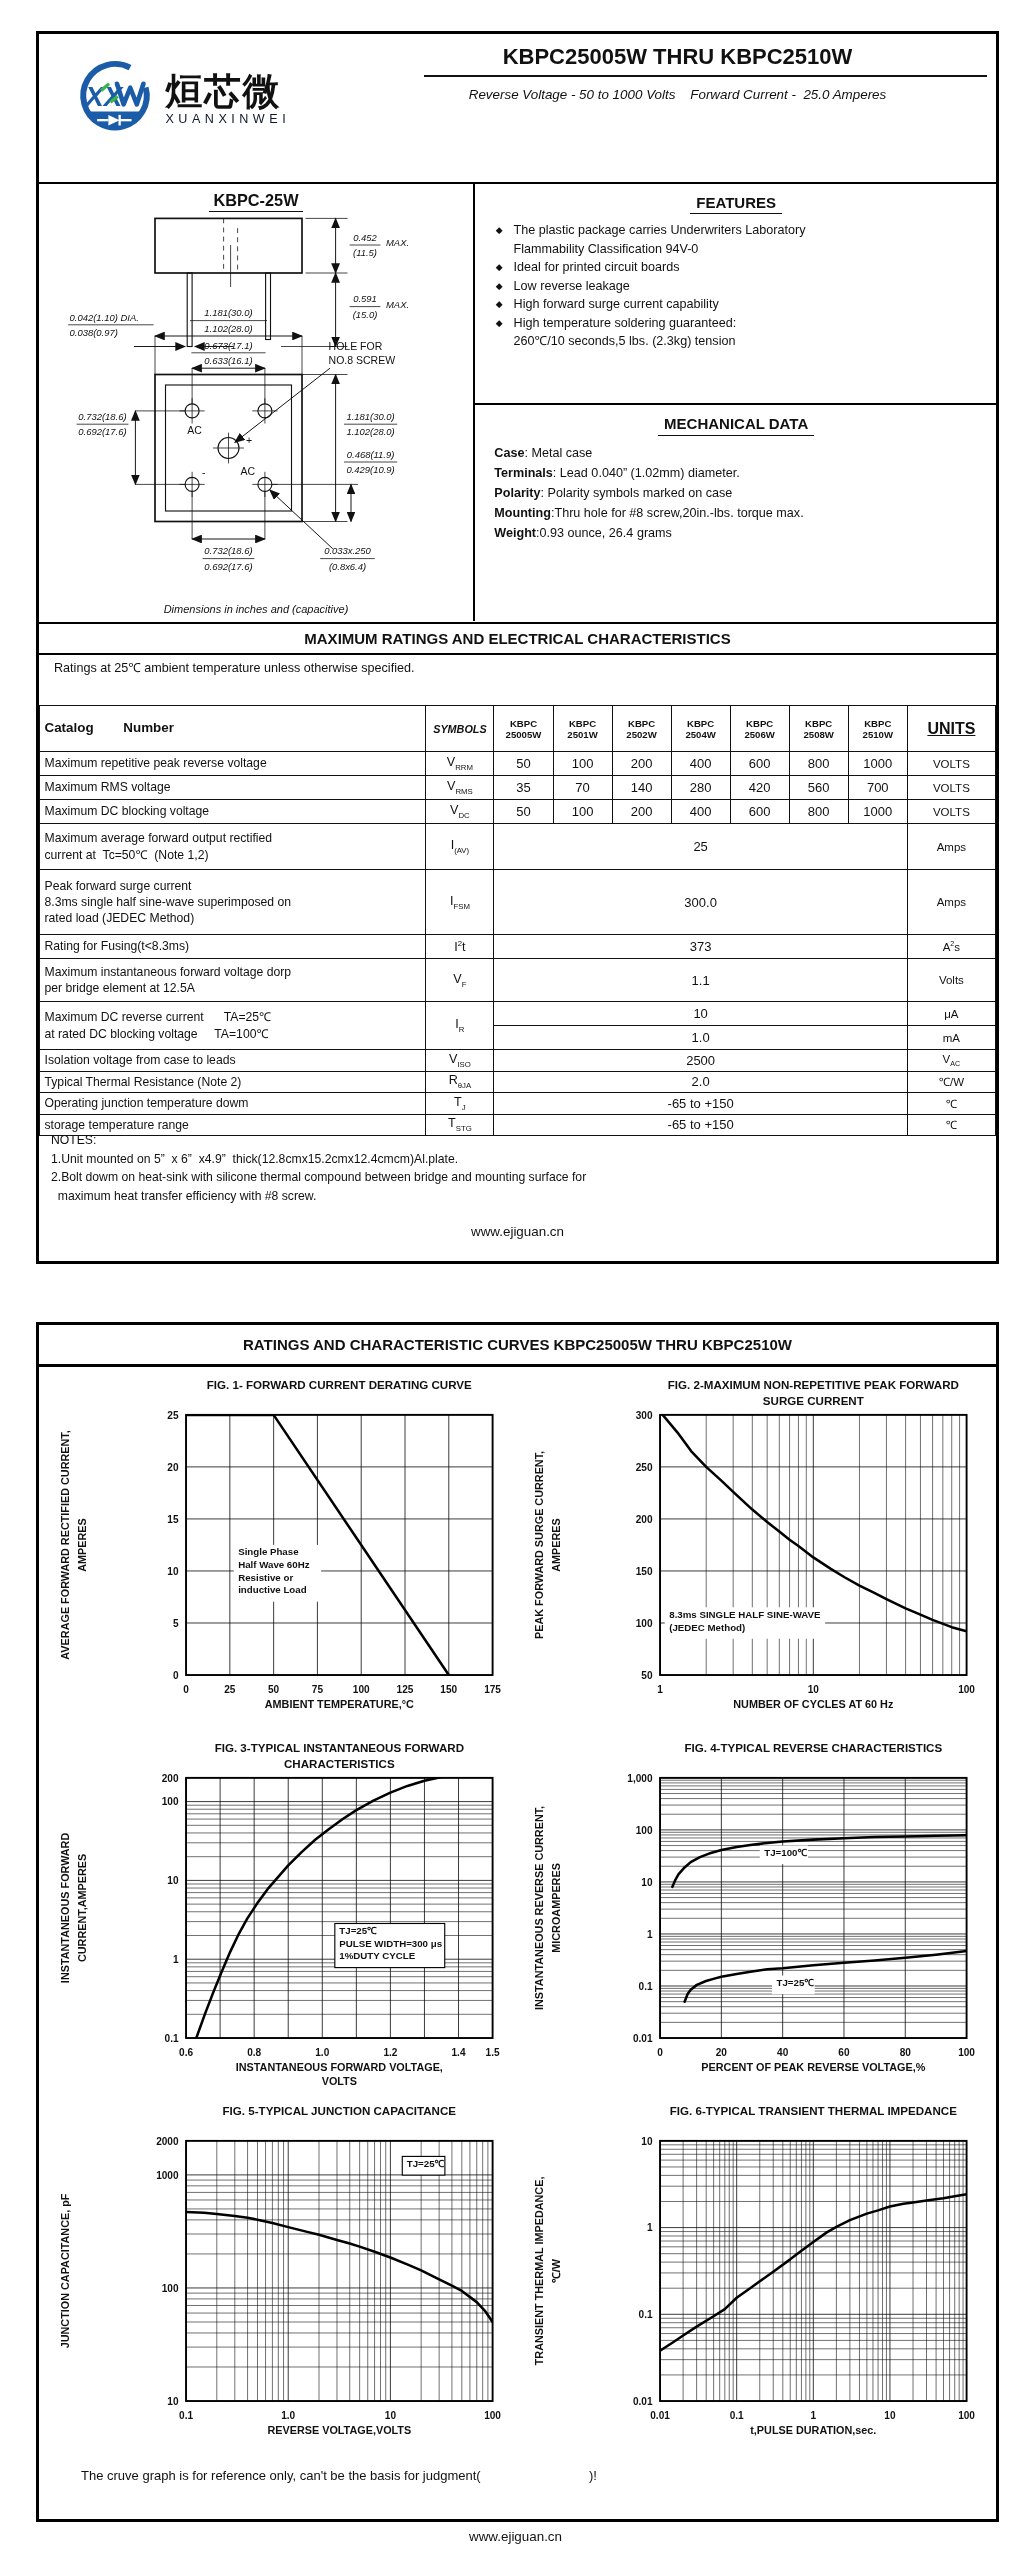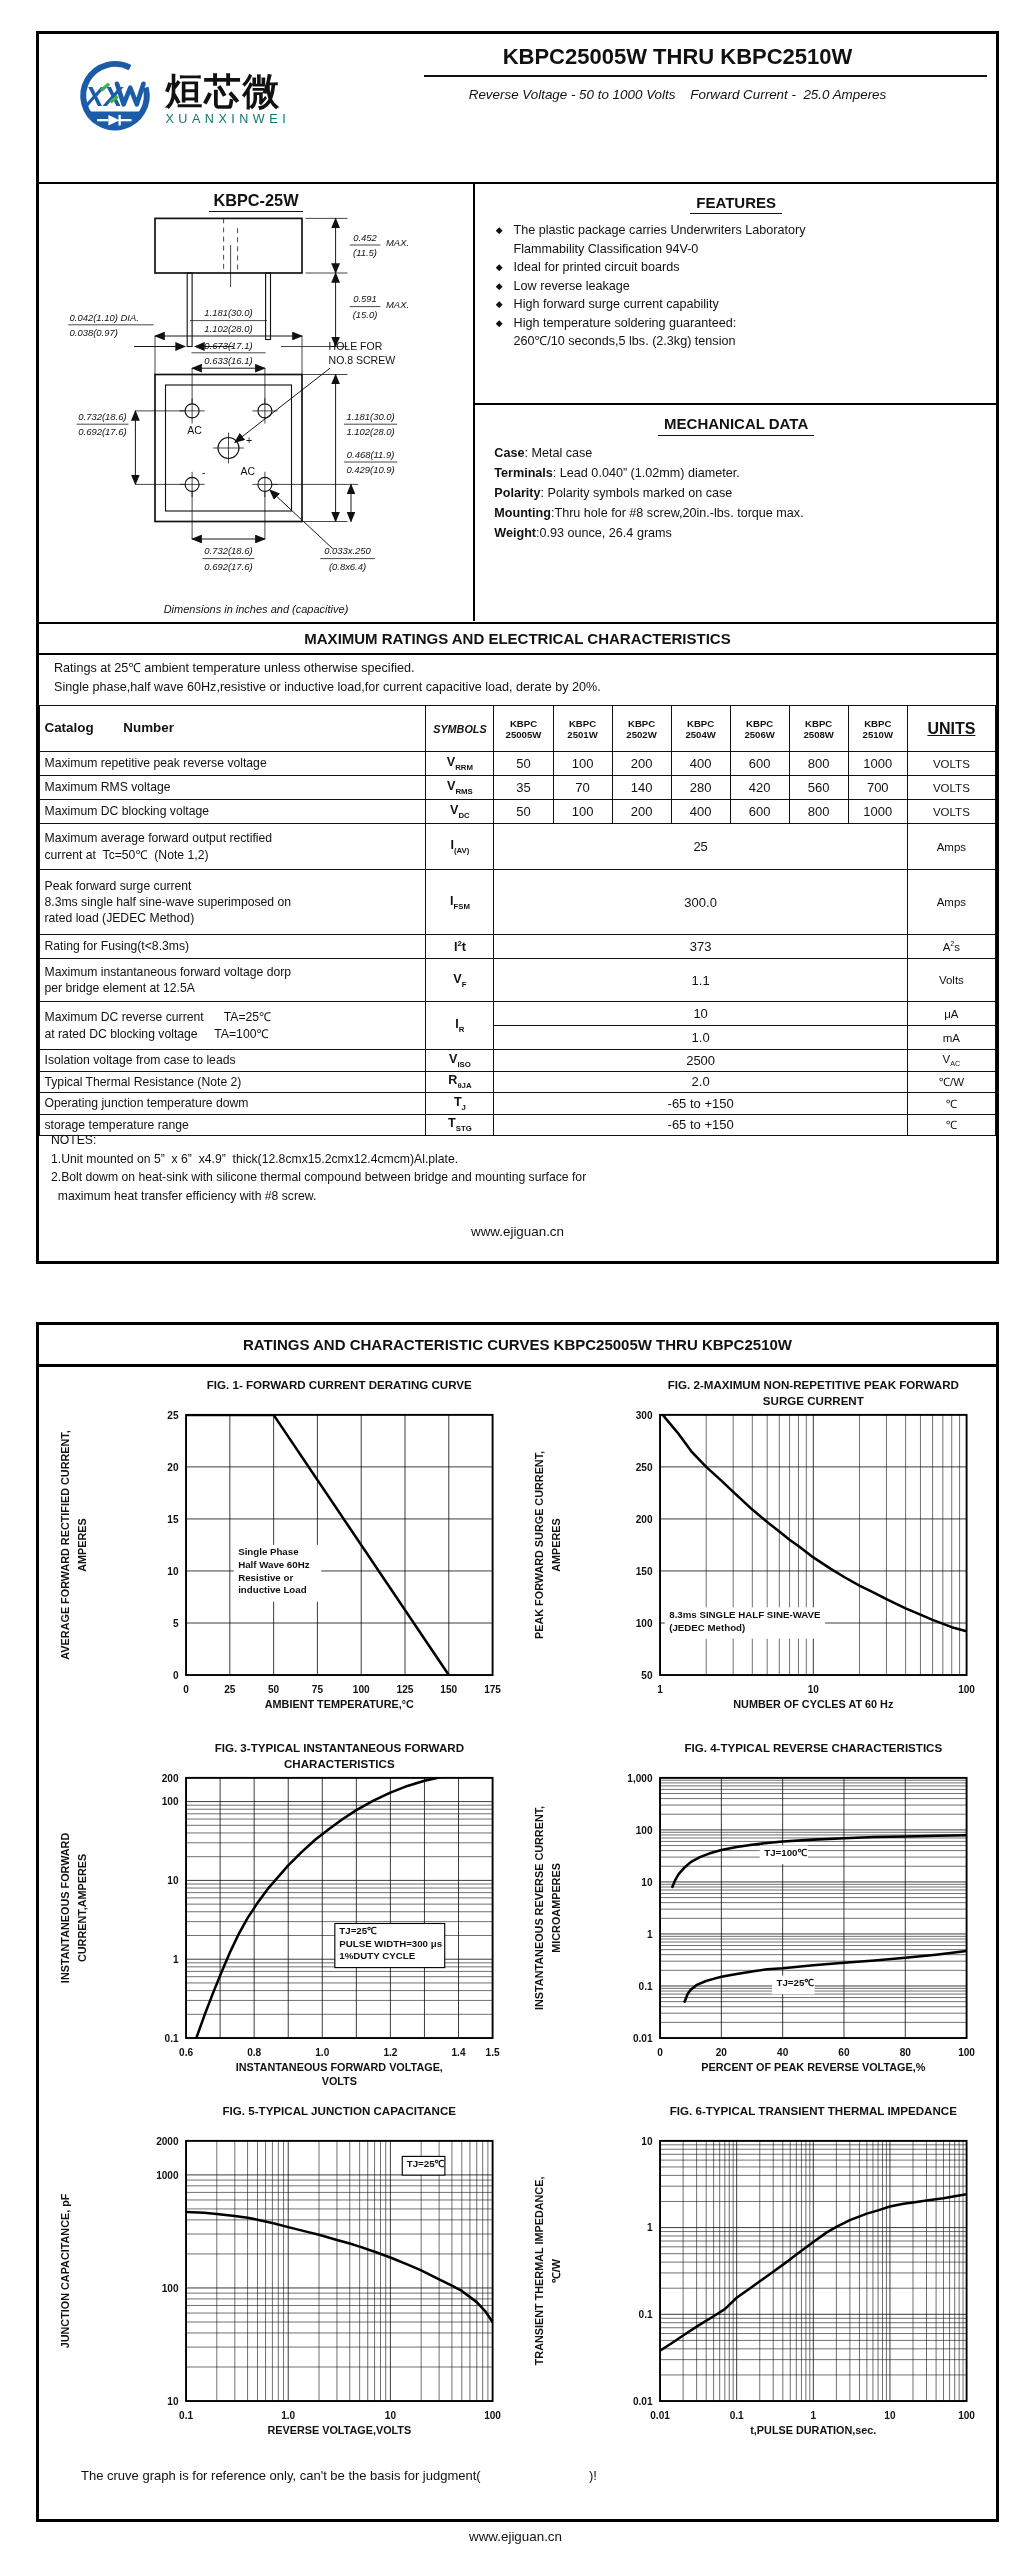--- a/index.html
+++ b/index.html
@@ -5,21 +5,21 @@
   html,body{margin:0;padding:0;background:#fff;}
   body{width:1031px;height:2576px;position:relative;font-family:"Liberation Sans",sans-serif;color:#111;}
   .frame{position:absolute;left:36px;width:963px;border:3px solid #000;box-sizing:border-box;background:#fff;}
   #page1{top:31px;height:1233px;}
   #page2{top:1322px;height:1200px;}
   .pre{white-space:pre-wrap;}
   
   .hdr{position:absolute;top:0;left:0;right:0;height:148px;border-bottom:2.2px solid #000;}
   .logo-wrap{position:absolute;left:33px;top:22px;display:flex;align-items:center;}
   .logo-cn{font-size:37px;font-weight:bold;letter-spacing:1.5px;line-height:39px;}
-  .logo-en{font-size:12.6px;letter-spacing:4.5px;color:#0f766e;margin-top:1.5px;}
+  .logo-en{font-size:12.6px;letter-spacing:4.5px;color:#0f172a;margin-top:1.5px;}
   .hdr-right{position:absolute;left:326px;right:6px;top:10.4px;text-align:center;}
   .doc-title{font-size:22px;font-weight:bold;letter-spacing:0px;}
   .t-rule{border-bottom:2.2px solid #111;margin:4.5px 3px 0 59px;}
   .doc-sub{font-size:15.6px;font-weight:bold;margin-top:9px;}
   .doc-sub2{font-size:13.4px;font-style:italic;margin-top:10.4px;}
   
   .cols{position:absolute;top:148px;left:0;right:0;height:439px;display:flex;}
   .col-left{width:436px;border-right:2.2px solid #000;position:relative;box-sizing:border-box;}
   .col-right{flex:1;position:relative;}
   .pkg-title{ text-align:center;margin-top:9px;font-size:16.3px;font-weight:bold;}
@@ -34,21 +34,21 @@
   .m-line{font-size:12.6px;line-height:20px;}
   .m-line b{font-weight:bold;}
   
   .rbar{position:absolute;top:588px;left:0;right:0;height:33px;border-top:2.2px solid #000;border-bottom:2.2px solid #000;line-height:30px;text-align:center;font-size:15px;font-weight:bold;box-sizing:border-box;}
   .rnotes{position:absolute;top:625px;left:15px;right:12px;font-size:12.6px;line-height:19.3px;}
   
   .tblwrap{position:absolute;top:671px;left:0;right:0;}
   table{border-collapse:collapse;table-layout:fixed;width:957px;}
   td{border:1.5px solid #111;padding:0.7px 4.5px;overflow:hidden;vertical-align:middle;}
   td.lbl{text-align:left;font-size:12.2px;line-height:16.3px;}
-  td.sym{text-align:center;font-size:12.6px;font-weight:bold;}
+  td.sym{text-align:center;font-size:12.6px;}
   td.val{text-align:center;font-size:13px;}
   td.unit{text-align:center;font-size:11.5px;}
   td sub{font-size:62%;}
   td sup{font-size:62%;}
   tr.h td{font-weight:bold;}
   td.symh{font-style:italic;font-weight:bold;font-size:10.8px;text-align:center;}
   td.ph{font-size:9.6px;text-align:center;line-height:11px;}
   td.uh{font-size:16px;text-align:center;text-decoration:underline;}
   tr.rh30{height:24px;} tr.rh28{height:21.5px;} tr.rh56{height:43px;} tr.rh62{height:46px;} tr.rh86{height:65px;} tr.hh{height:46px;}
   .notes{position:absolute;top:1097px;left:12px;right:12px;font-size:12.2px;line-height:18.5px;}
@@ -239,21 +239,20 @@
         <div class="m-line"><b>Polarity</b><span>: Polarity symbols marked on case</span></div>
         <div class="m-line"><b>Mounting</b><span>:Thru hole for #8 screw,20in.-lbs. torque max.</span></div>
         <div class="m-line"><b>Weight</b><span>:0.93 ounce, 26.4 grams</span></div>
       </div>
     </div>
   </div>
 
   <div class="rbar">MAXIMUM RATINGS AND ELECTRICAL CHARACTERISTICS</div>
   <div class="rnotes">
     <div>Ratings at 25℃ ambient temperature unless otherwise specified.</div>
-    <div>Single phase,half wave 60Hz,resistive or inductive load,for current capacitive load, derate by 20%.</div>
   </div>
 
   <div class="tblwrap">
     <table>
       <colgroup>
         <col style="width:386px">
           <col style="width:68px">
         <col style="width:59px">
           <col style="width:59px">
           <col style="width:59px">

